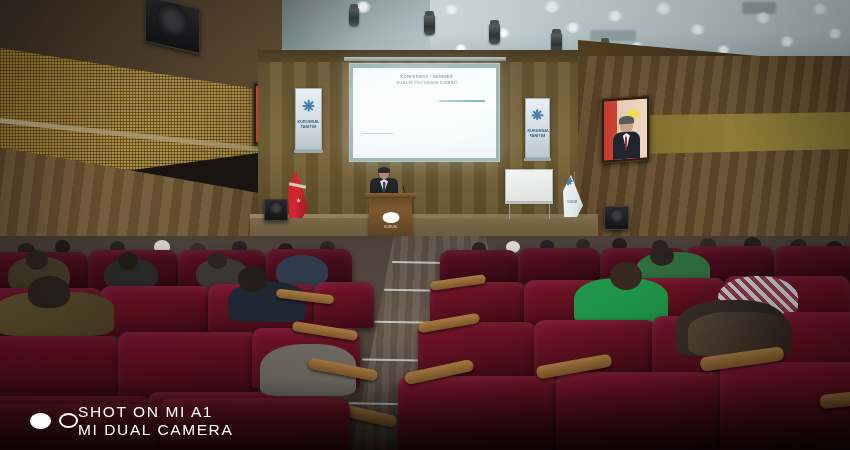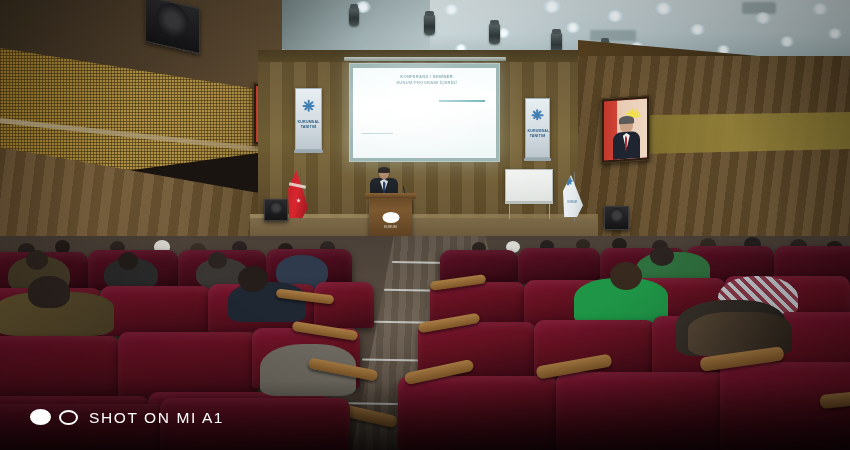--- a/index.html
+++ b/index.html
@@ -376,21 +376,21 @@
     position:absolute;inset:0;pointer-events:none;
     background:radial-gradient(ellipse at 50% 42%, rgba(0,0,0,0) 42%, rgba(0,0,0,.45) 100%);
   }
   .bottom-dark{
     position:absolute;left:0;bottom:0;width:850px;height:70px;
     background:linear-gradient(180deg, rgba(0,0,0,0), rgba(0,0,0,.72));
   }
 
   
   .watermark{
-    position:absolute;left:30px;bottom:24px;display:flex;align-items:center;gap:11px;
+    position:absolute;left:30px;bottom:12px;display:flex;align-items:center;
     z-index:40;
   }
   .wm-dots{display:flex;align-items:center;gap:8px;}
   .wm-dot-filled{width:21px;height:16px;border-radius:50%;background:#fff;}
   .wm-dot-ring{width:19px;height:15px;border-radius:50%;border:2.2px solid #fff;}
   .wm-lines{
     display:flex;flex-direction:column;line-height:1.12;
     color:#fff;font-size:15.5px;letter-spacing:1.6px;font-weight:400;
   }
 </style>
@@ -671,16 +671,17 @@
   <div class="vignette"></div>
   <div class="bottom-dark"></div>
 
   <div class="watermark">
     <div class="wm-dots">
       <span class="wm-dot-filled"></span>
       <span class="wm-dot-ring"></span>
     </div>
     <div class="wm-lines">
       <span>SHOT ON MI A1</span>
+      <span>MI DUAL CAMERA</span>
     </div>
   </div>
 
 </div>
 
 </body></html>

